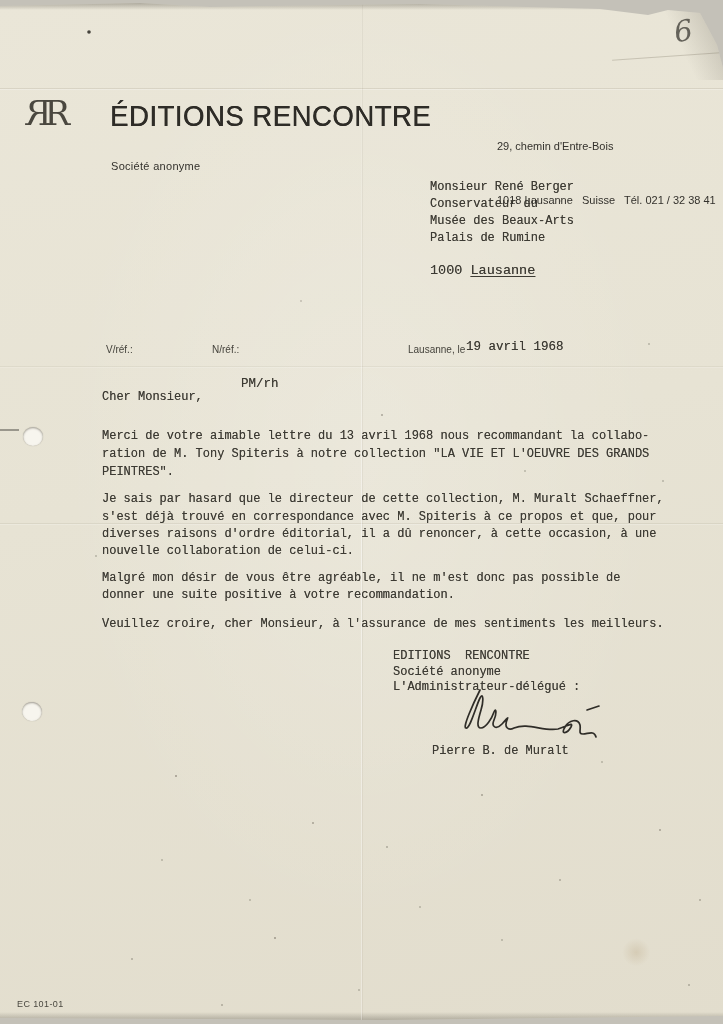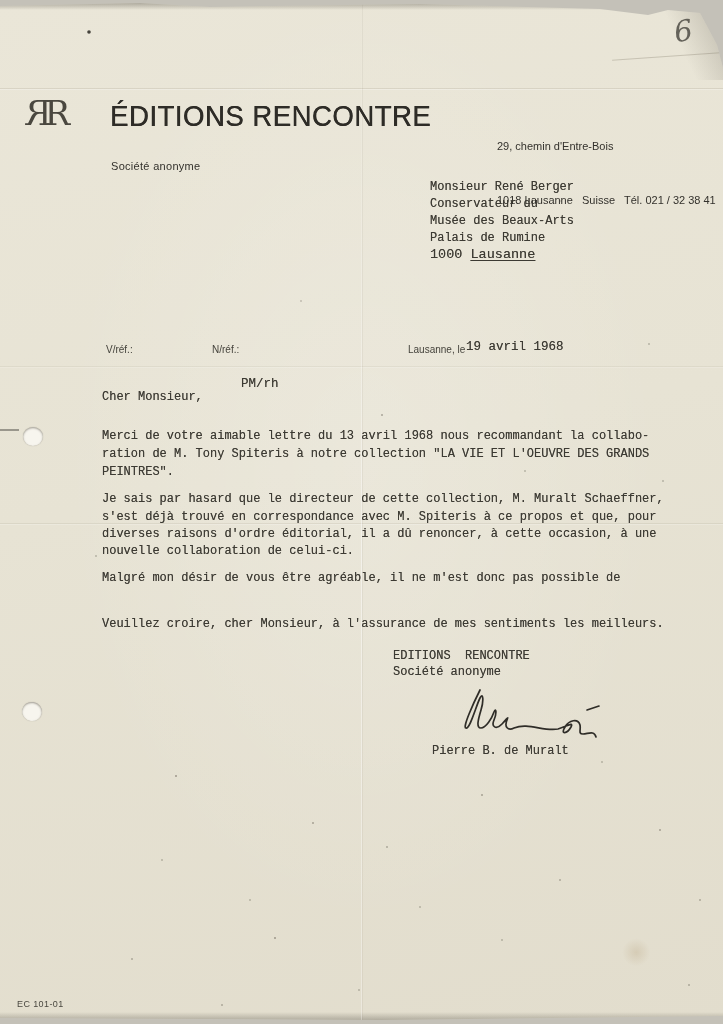--- a/index.html
+++ b/index.html
@@ -94,47 +94,49 @@
       <div>29, chemin d'Entre-Bois</div>
       <div>1018 Lausanne   Suisse   Tél. 021 / 32 38 41</div>
     </div>
     <div class="abs print" style="left:111px;top:160px;font-size:11px;letter-spacing:0.3px;">Société anonyme</div>
 
     <div class="abs" style="left:430px;top:179px;">
       <div class="mono recipient-line" style="line-height:17px;">Monsieur René Berger</div>
       <div class="mono recipient-line" style="line-height:17px;">Conservateur du</div>
       <div class="mono recipient-line" style="line-height:17px;">Musée des Beaux-Arts</div>
       <div class="mono recipient-line" style="line-height:17px;">Palais de Rumine</div>
-      <div class="mono city-line" style=""><span>1000 </span><span class="city-underline">Lausanne</span></div>
+      <div class="mono city-line" style="margin-top:16px;"><span>1000 </span><span class="city-underline">Lausanne</span></div>
     </div>
 
     <div class="abs small-label" style="left:106px;top:344px;">V/réf.:</div>
     <div class="abs small-label" style="left:212px;top:344px;">N/réf.:</div>
     <div class="abs mono" style="left:241px;top:341px;font-size:12.5px;margin-top:36px;">PM/rh</div>
     <div class="abs small-label" style="left:408px;top:344px;">Lausanne, le</div>
     <div class="abs mono" style="left:466px;top:340px;font-size:12.5px;">19 avril 1968</div>
 
     <div class="abs mono body-line" style="left:102px;top:390px;">Cher Monsieur,</div>
 
     <div class="abs mono body-line" style="left:102px;top:429px;">Merci de votre aimable lettre du 13 avril 1968 nous recommandant la collabo-</div>
     <div class="abs mono body-line" style="left:102px;top:447px;">ration de M. Tony Spiteris à notre collection "LA VIE ET L'OEUVRE DES GRANDS</div>
     <div class="abs mono body-line" style="left:102px;top:465px;">PEINTRES".</div>
 
     <div class="abs mono body-line" style="left:102px;top:492px;">Je sais par hasard que le directeur de cette collection, M. Muralt Schaeffner,</div>
     <div class="abs mono body-line" style="left:102px;top:510px;">s'est déjà trouvé en correspondance avec M. Spiteris à ce propos et que, pour</div>
     <div class="abs mono body-line" style="left:102px;top:527px;">diverses raisons d'ordre éditorial, il a dû renoncer, à cette occasion, à une</div>
     <div class="abs mono body-line" style="left:102px;top:544px;">nouvelle collaboration de celui-ci.</div>
 
     <div class="abs mono body-line" style="left:102px;top:571px;">Malgré mon désir de vous être agréable, il ne m'est donc pas possible de</div>
+    <div class="abs mono body-line" style="left:102px;top:588px;">donner une suite positive à votre recommandation.</div>
 
     <div class="abs mono body-line" style="left:102px;top:617px;">Veuillez croire, cher Monsieur, à l'assurance de mes sentiments les meilleurs.</div>
 
     <div class="abs closing" style="left:393px;top:649px;">
       <div class="mono" style="line-height:15.5px;">EDITIONS  RENCONTRE</div>
       <div class="mono" style="line-height:15.5px;">Société anonyme</div>
+      <div class="mono" style="line-height:15.5px;">L'Administrateur-délégué :</div>
     </div>
 
     <svg class="sig-svg" viewBox="0 0 160 60">
       <path d="M30,2 C24,14 12,40 16,40 C20,41 26,18 30,10 C33,4 34,12 31,22
                C28,32 26,40 31,40 C36,40 42,30 44,24 C46,19 47,25 44,32
                C41,39 46,42 52,36 C57,31 59,27 57,32 C54,39 58,43 64,40
                C78,34 94,44 108,41 C116,39 124,33 121,39 C117,46 110,47 115,39
                C119,32 128,30 130,37 C131,42 128,46 133,46 C138,46 144,42 146,49" fill="none" stroke="#2f2d28" stroke-width="1.7" stroke-linecap="round"></path>
       <path d="M137,22 L149,18" fill="none" stroke="#2f2d28" stroke-width="1.7" stroke-linecap="round"></path>
     </svg>

